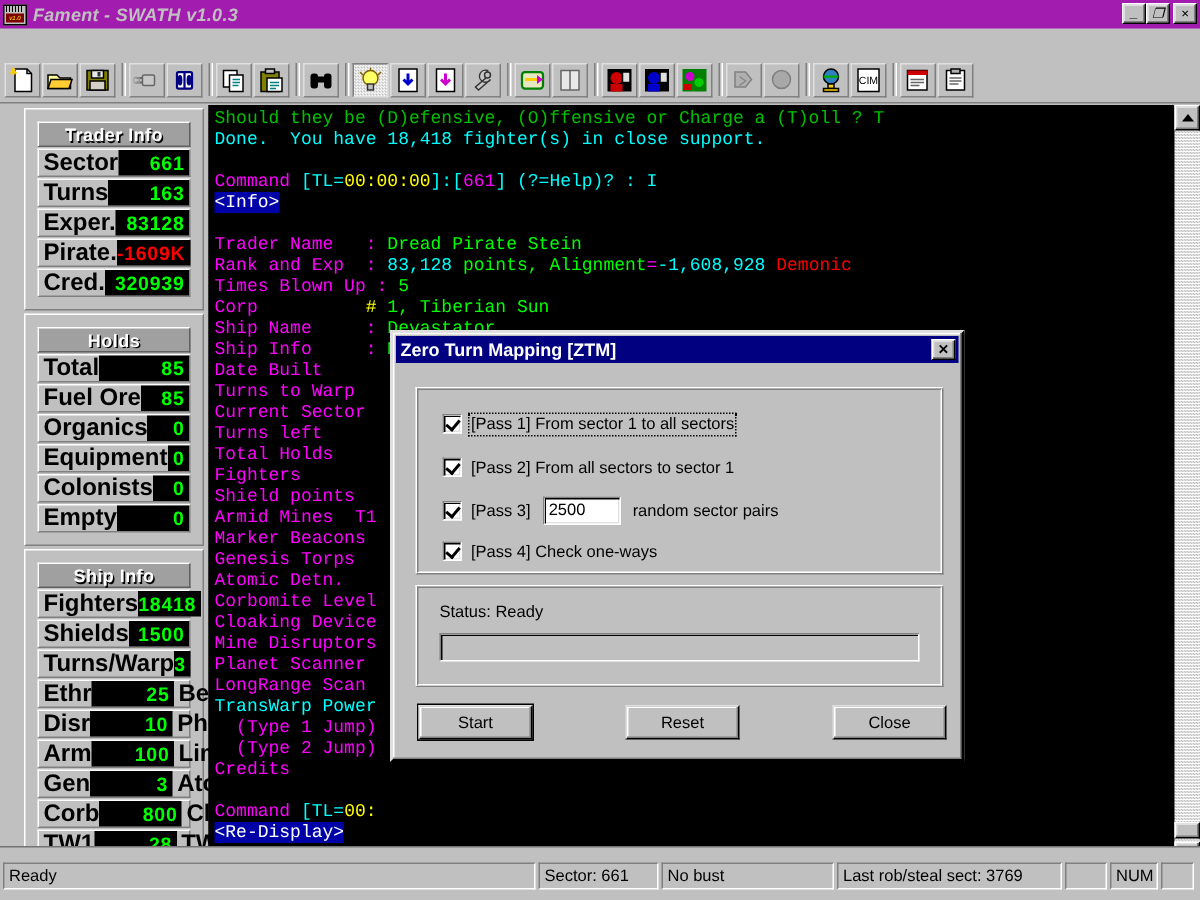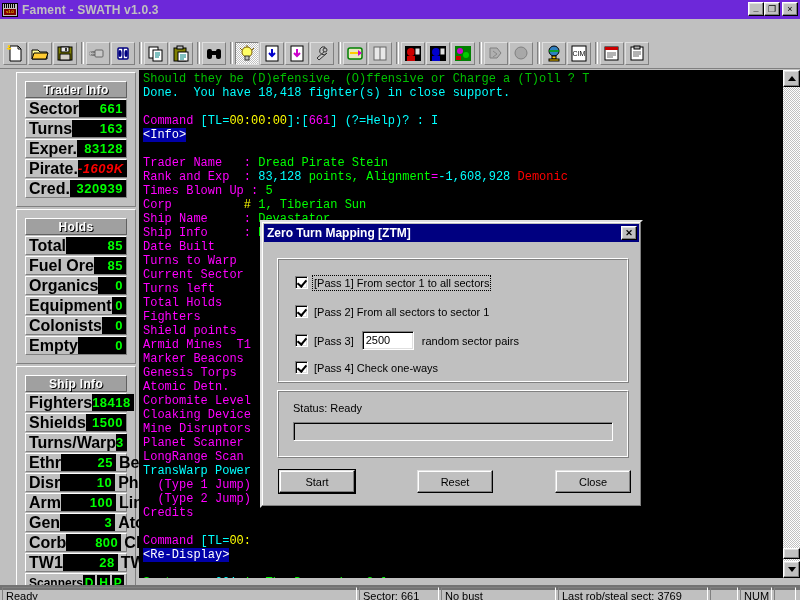--- a/index.html
+++ b/index.html
@@ -8,21 +8,21 @@
     background:#c0c0c0;
     font-family:"Liberation Sans",sans-serif;
     font-size:11px;
     -webkit-font-smoothing:none;
   }
   .app{position:relative;width:800px;height:600px;}
 
   
   .titlebar{
     position:absolute;left:0;top:0;width:800px;height:19px;
-    background:#6d28d9;display:flex;align-items:center;
+    background:#a21caf;display:flex;align-items:center;font-style:italic;
   }
   .tb-icon{
     width:16px;height:14px;margin-left:2px;margin-right:4px;
     background:#c0c0c0;border:1px solid #000;
     position:relative;flex:none;
     box-sizing:border-box;
   }
   .tb-icon::before{
     content:"";position:absolute;left:1px;top:0px;width:12px;height:4px;
     background:repeating-linear-gradient(to right,#000 0 1px,#c0c0c0 1px 2px);
@@ -118,21 +118,21 @@
     flex:none;padding-left:3px;font-size:16px;font-weight:bold;color:#000000;
     line-height:17px;white-space:nowrap;display:flex;align-items:center;
   }
   .row .val{
     flex:1;background:#000;color:#00ff00;font-size:13px;font-weight:bold;
     text-align:right;padding-right:3px;line-height:17px;
     font-family:"Liberation Sans",sans-serif;white-space:nowrap;
     display:flex;align-items:center;justify-content:flex-end;
     letter-spacing:.5px;
   }
-  .row .val.red{color:#ff0000;font-style:italic;}
+  .row .val.red{color:#ff0000;}
   .row .val.fixed{flex:none;width:52px;}
   .scan-row{
     display:flex;align-items:center;height:19px;margin-top:1px;
     border-top:1px solid #fff;border-left:1px solid #fff;
     border-right:1px solid #808080;border-bottom:1px solid #808080;
     box-sizing:border-box;background:#c0c0c0;padding-left:3px;
   }
   .scan-row .lbl{font-size:12px;font-weight:bold;flex:1;}
   .scan-box{
     width:15px;height:16px;background:#000;color:#00ff00;
@@ -253,23 +253,23 @@
     border-right:1px solid #000;border-bottom:1px solid #000;
     box-shadow:inset -1px -1px 0 #808080,inset 1px 1px 0 #fff;
     box-sizing:border-box;font-size:11px;color:#000;
     display:flex;align-items:center;justify-content:center;
   }
   .dbtn.default{box-shadow:inset -1px -1px 0 #808080,inset 1px 1px 0 #fff, 0 0 0 1px #000;}
   .dbtn.b1{left:17px;} .dbtn.b2{left:155px;} .dbtn.b3{left:293px;}
 
   
   .statusbar{
-    position:absolute;left:0;bottom:0;width:800px;height:15px;
+    position:absolute;left:0;bottom:0;width:800px;height:36px;
     background:#c0c0c0;display:flex;align-items:center;
-    border-top:5px solid #737373;box-sizing:border-box;padding:2px 2px 0 2px;
+    border-top:1px solid #737373;box-sizing:border-box;padding:2px 2px 0 2px;
   }
   .sb-cell{
     height:18px;box-sizing:border-box;
     border-top:1px solid #808080;border-left:1px solid #808080;
     border-right:1px solid #fff;border-bottom:1px solid #fff;
     font-size:11px;color:#000;padding:2px 0 0 3px;margin-right:2px;
     white-space:nowrap;overflow:hidden;
   }
   .sb-main{flex:1;}
 </style>

